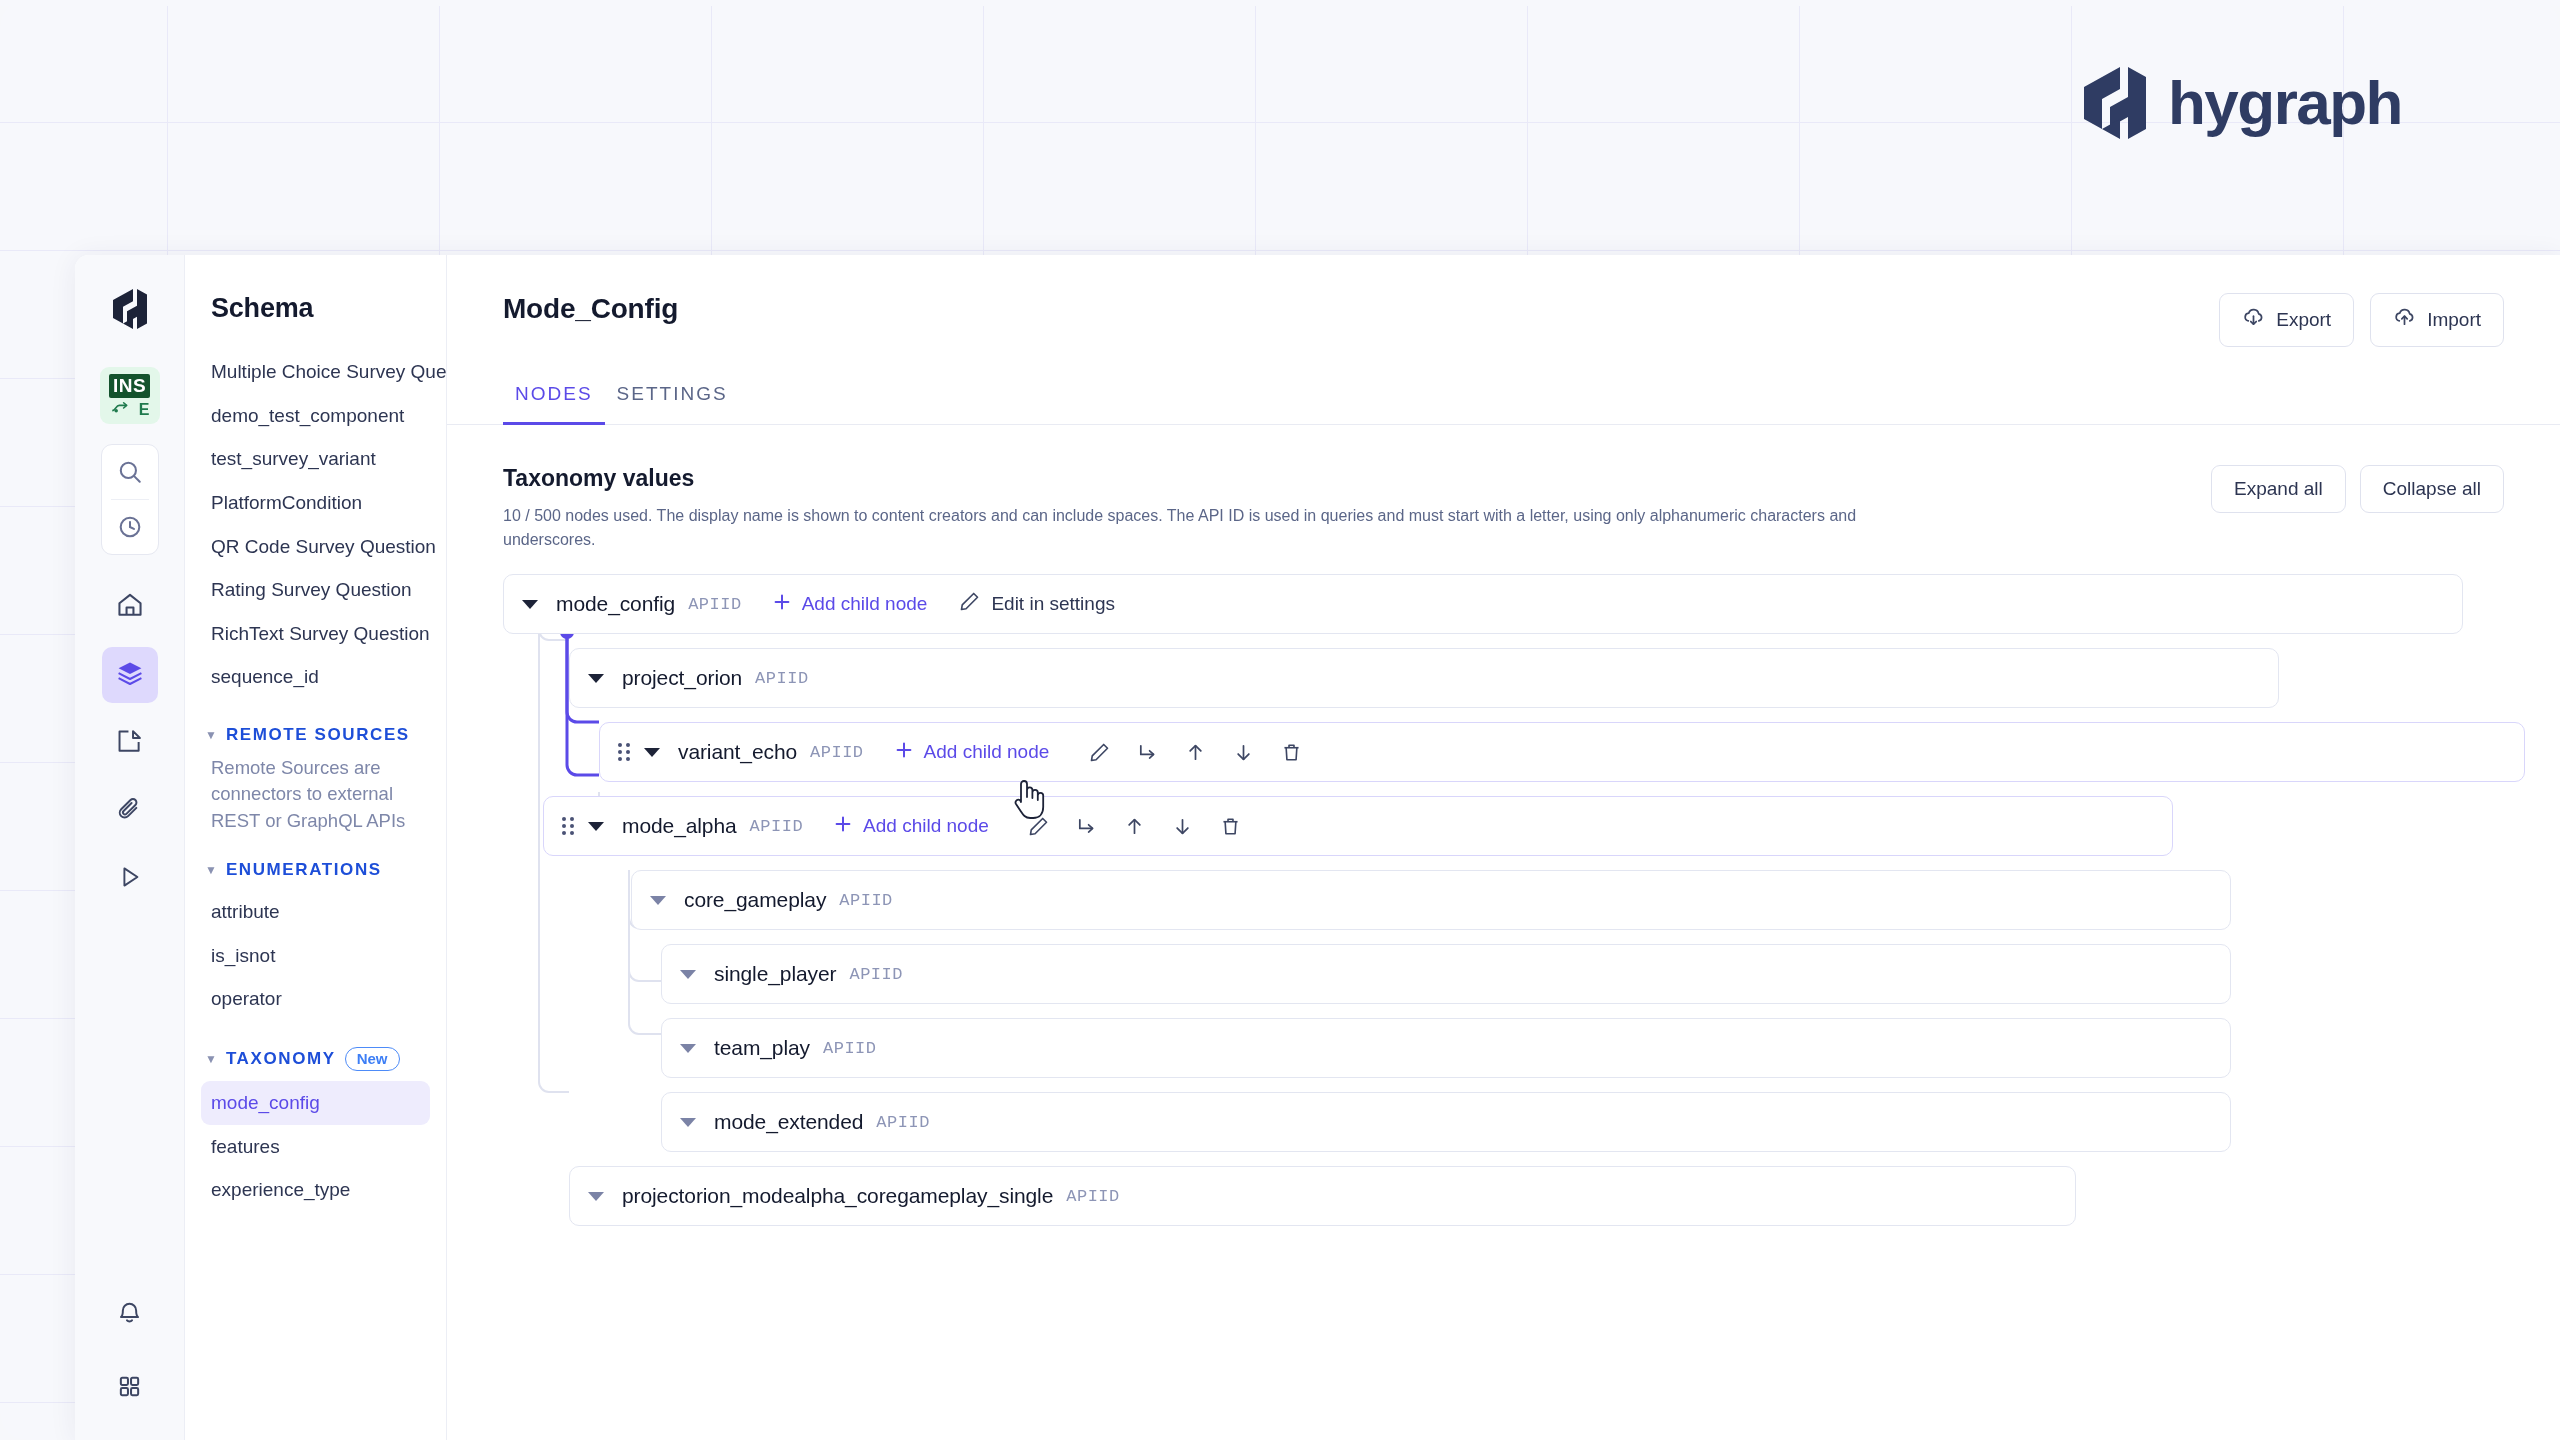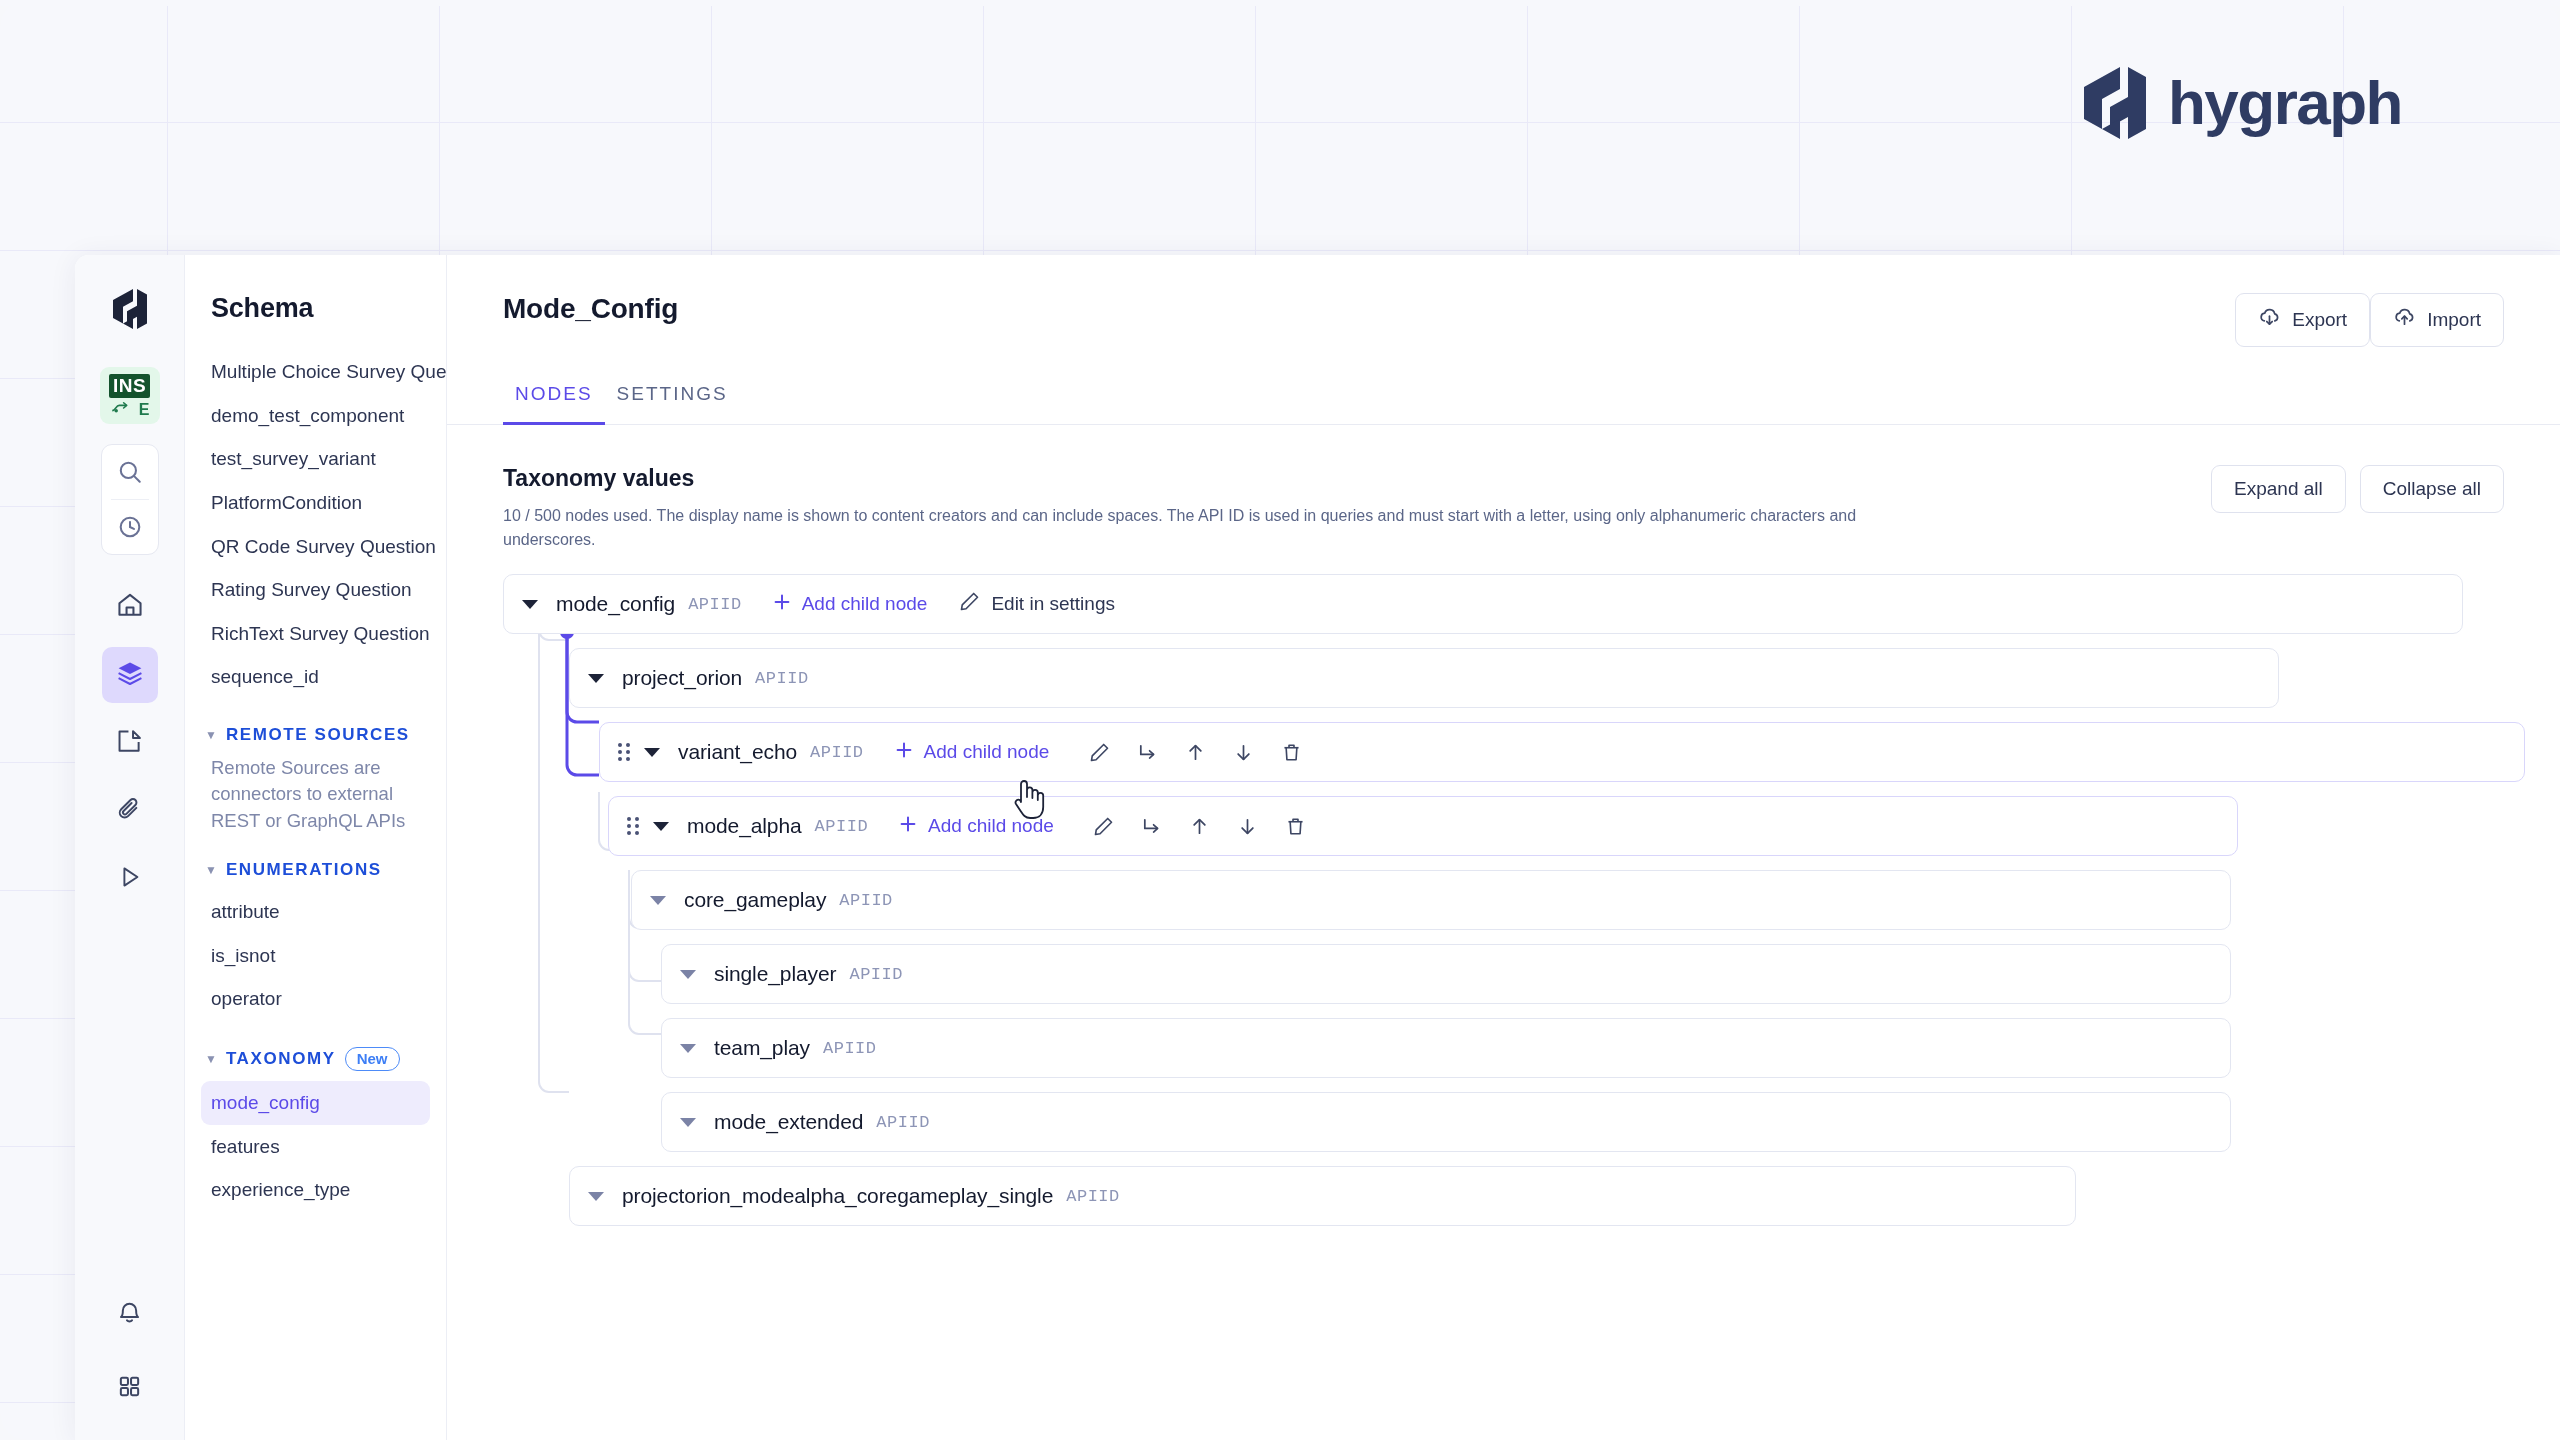--- a/index.html
+++ b/index.html
@@ -132,21 +132,21 @@
     line-height: 1.42;
   }
 
   
   #main { flex: 1; min-width: 0; background:#fff; display:flex; flex-direction:column; }
   #main-head {
     padding: 38px 56px 0 56px;
     display:flex; align-items:flex-start; justify-content:space-between;
   }
   #page-title { font-size: 28px; font-weight: 700; color:#141a2e; letter-spacing:-.2px; }
-  #head-actions { display:flex; gap: 0; }
+  #head-actions { display:flex; gap: 16px; }
   .btn {
     display:flex; align-items:center; gap: 11px;
     border:1px solid #dfe2ee; background:#fff; border-radius: 9px;
     padding: 12px 22px; font-size: 19px; color:#2d3552; cursor:pointer;
     white-space:nowrap;
   }
 
   #tabs {
     display:flex; gap: 0; padding: 0 56px;
     border-bottom: 1px solid #e9ebf3; margin-top: 28px;
@@ -516,21 +516,21 @@
               <svg viewBox="0 0 22 22" width="21" height="21" fill="none" stroke="currentColor" stroke-width="1.7" stroke-linejoin="round">
                   <path d="M3.6 6 H18.4"></path>
                   <path d="M8.4 6 V3.4 H13.6 V6"></path>
                   <path d="M5.4 6 L6.2 18.6 H15.8 L16.6 6"></path>
                 </svg>
             </span>
           </span>
         </div>
       </div>
 
-      <div class="row" style="margin-left:105px; width:1630px;">
+      <div class="row" style="margin-left:40px; width:1630px;">
         <div class="node hl">
           <span class="grip">
               <i></i>
               <i></i>
               <i></i>
               <i></i>
               <i></i>
               <i></i>
             </span>
           <span class="caret"></span>

